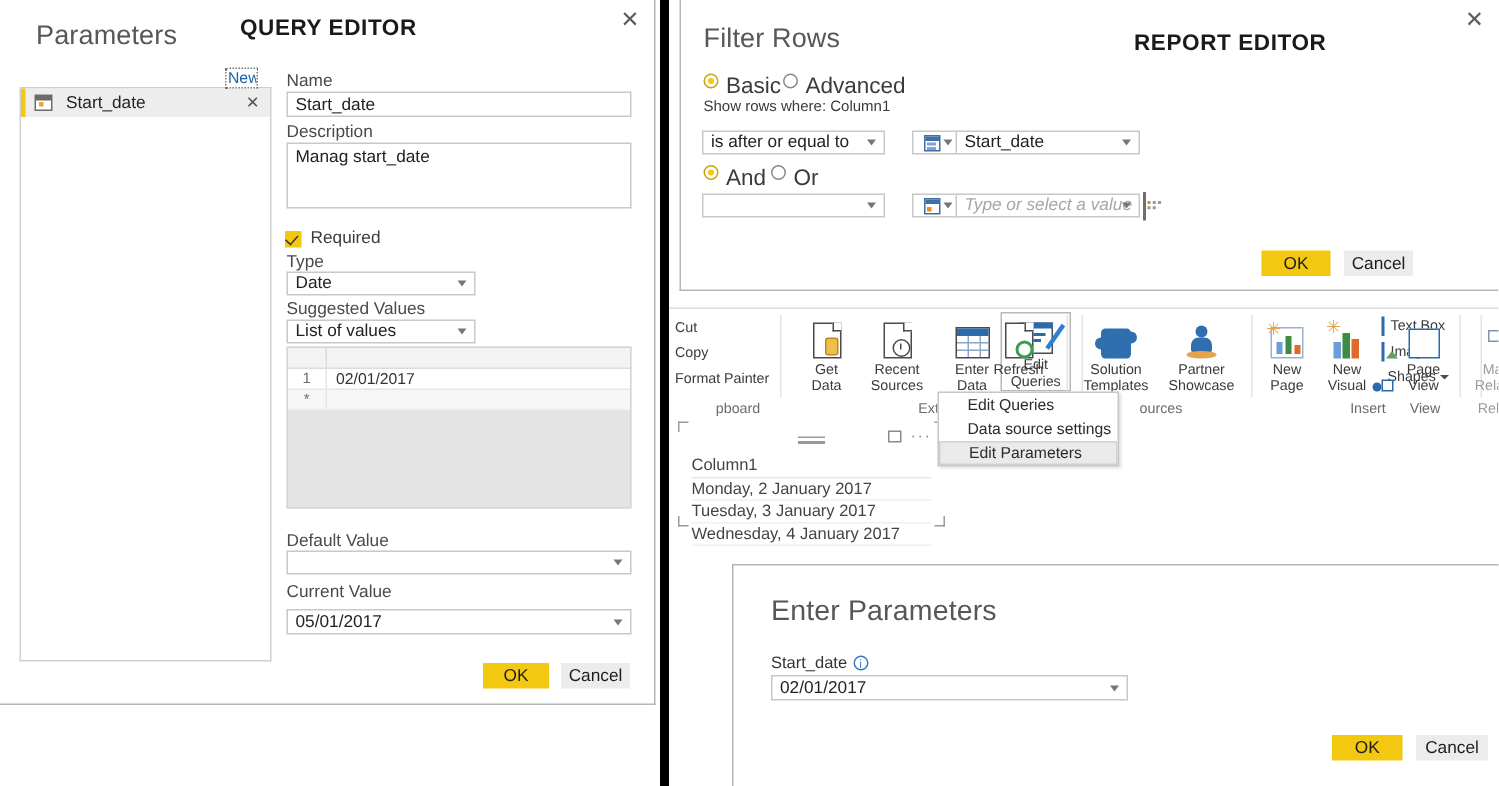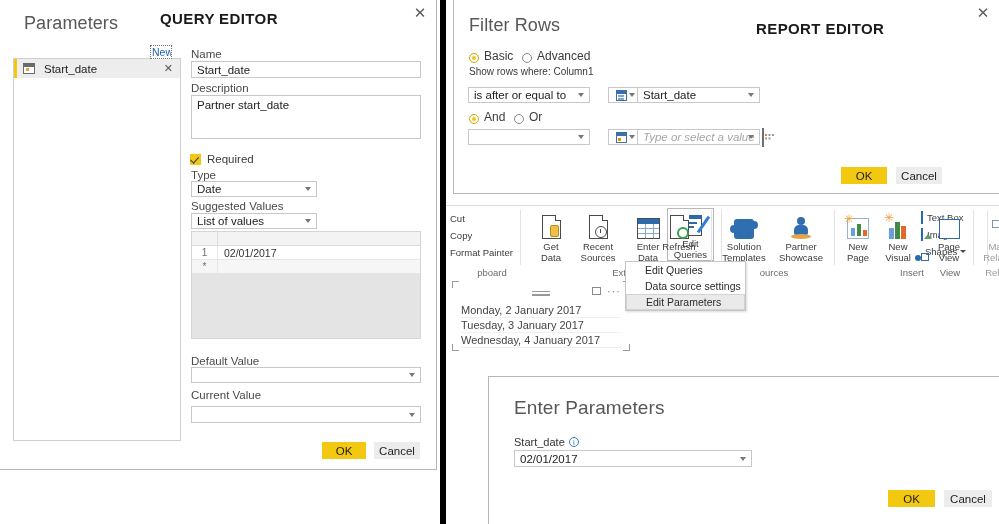--- a/index.html
+++ b/index.html
@@ -77,21 +77,21 @@
     width: 11px; height: 11px; background: #f2c811; position: relative;
     display: inline-block; vertical-align: middle;
   }
   .cbx::after {
     content: ""; position: absolute; left: 2px; top: 1px;
     width: 4px; height: 7px; border: solid #3a3a3a;
     border-width: 0 1.6px 1.6px 0; transform: rotate(42deg);
   }
 
   
-  .radio { display: inline-flex; align-items: flex-end; font-size: 12px; color: #3b3b3b; }
+  .radio { display: inline-flex; align-items: flex-start; font-size: 15px; color: #3b3b3b; }
   .radio .dot {
     width: 10px; height: 10px; border-radius: 50%;
     border: 1px solid #8a8a8a; background: #fff; margin-right: 5px;
     position: relative; flex: none;
   }
   .radio.on .dot { border-color: #c9a50e; }
   .radio.on .dot::after {
     content: ""; position: absolute; left: 2px; top: 2px;
     width: 4px; height: 4px; border-radius: 50%; background: #f2c811;
   }
@@ -389,21 +389,21 @@
         <span class="cal-icon"></span>
         <span class="pname">Start_date</span>
         <span class="rm">✕</span>
       </div>
     </div>
 
     <div class="lbl" id="name-lbl">Name</div>
     <div class="tbox" id="name-box">Start_date</div>
 
     <div class="lbl" id="desc-lbl">Description</div>
-    <div class="tbox multiline" id="desc-box">Partner start_date</div>
+    <div class="tbox multiline" id="desc-box">Manag start_date</div>
 
     <div id="req-wrap">
       <span class="cbx"></span>
       <span class="rlabel">Required</span>
     </div>
 
     <div class="lbl" id="type-lbl">Type</div>
     <div class="combo" id="type-combo">
       <span class="val">Date</span>
       <span class="caret"></span>
@@ -430,20 +430,21 @@
     </div>
 
     <div class="lbl" id="def-lbl">Default Value</div>
     <div class="combo" id="def-combo">
       <span class="val"></span>
       <span class="caret"></span>
     </div>
 
     <div class="lbl" id="cur-lbl">Current Value</div>
     <div class="combo" id="cur-combo">
+      <span class="val">05/01/2017</span>
       <span class="caret"></span>
     </div>
 
     <div class="btn primary" id="qe-ok">OK</div>
     <div class="btn secondary" id="qe-cancel">Cancel</div>
   </div>
 
   <div class="vdivider"></div>
 
   <div class="dialog" id="filter-rows">
@@ -682,20 +683,21 @@
     <div class="handle h-br"></div>
     <div class="grip">
         <span></span>
         <span></span>
       </div>
     <div class="vtools">
       <span class="focus-ic"></span>
       <span class="dots">···</span>
     </div>
     <div class="tv-rows">
+      <div class="tv-hd">Column1</div>
       <div class="tv-row">Monday, 2 January 2017</div>
       <div class="tv-row">Tuesday, 3 January 2017</div>
       <div class="tv-row">Wednesday, 4 January 2017</div>
     </div>
   </div>
 
   <div class="dialog" id="enter-params">
     <div class="dlg-title" id="ep-title">Enter Parameters</div>
     <div class="close-x" id="ep-close">✕</div>
     <div id="ep-lbl">

